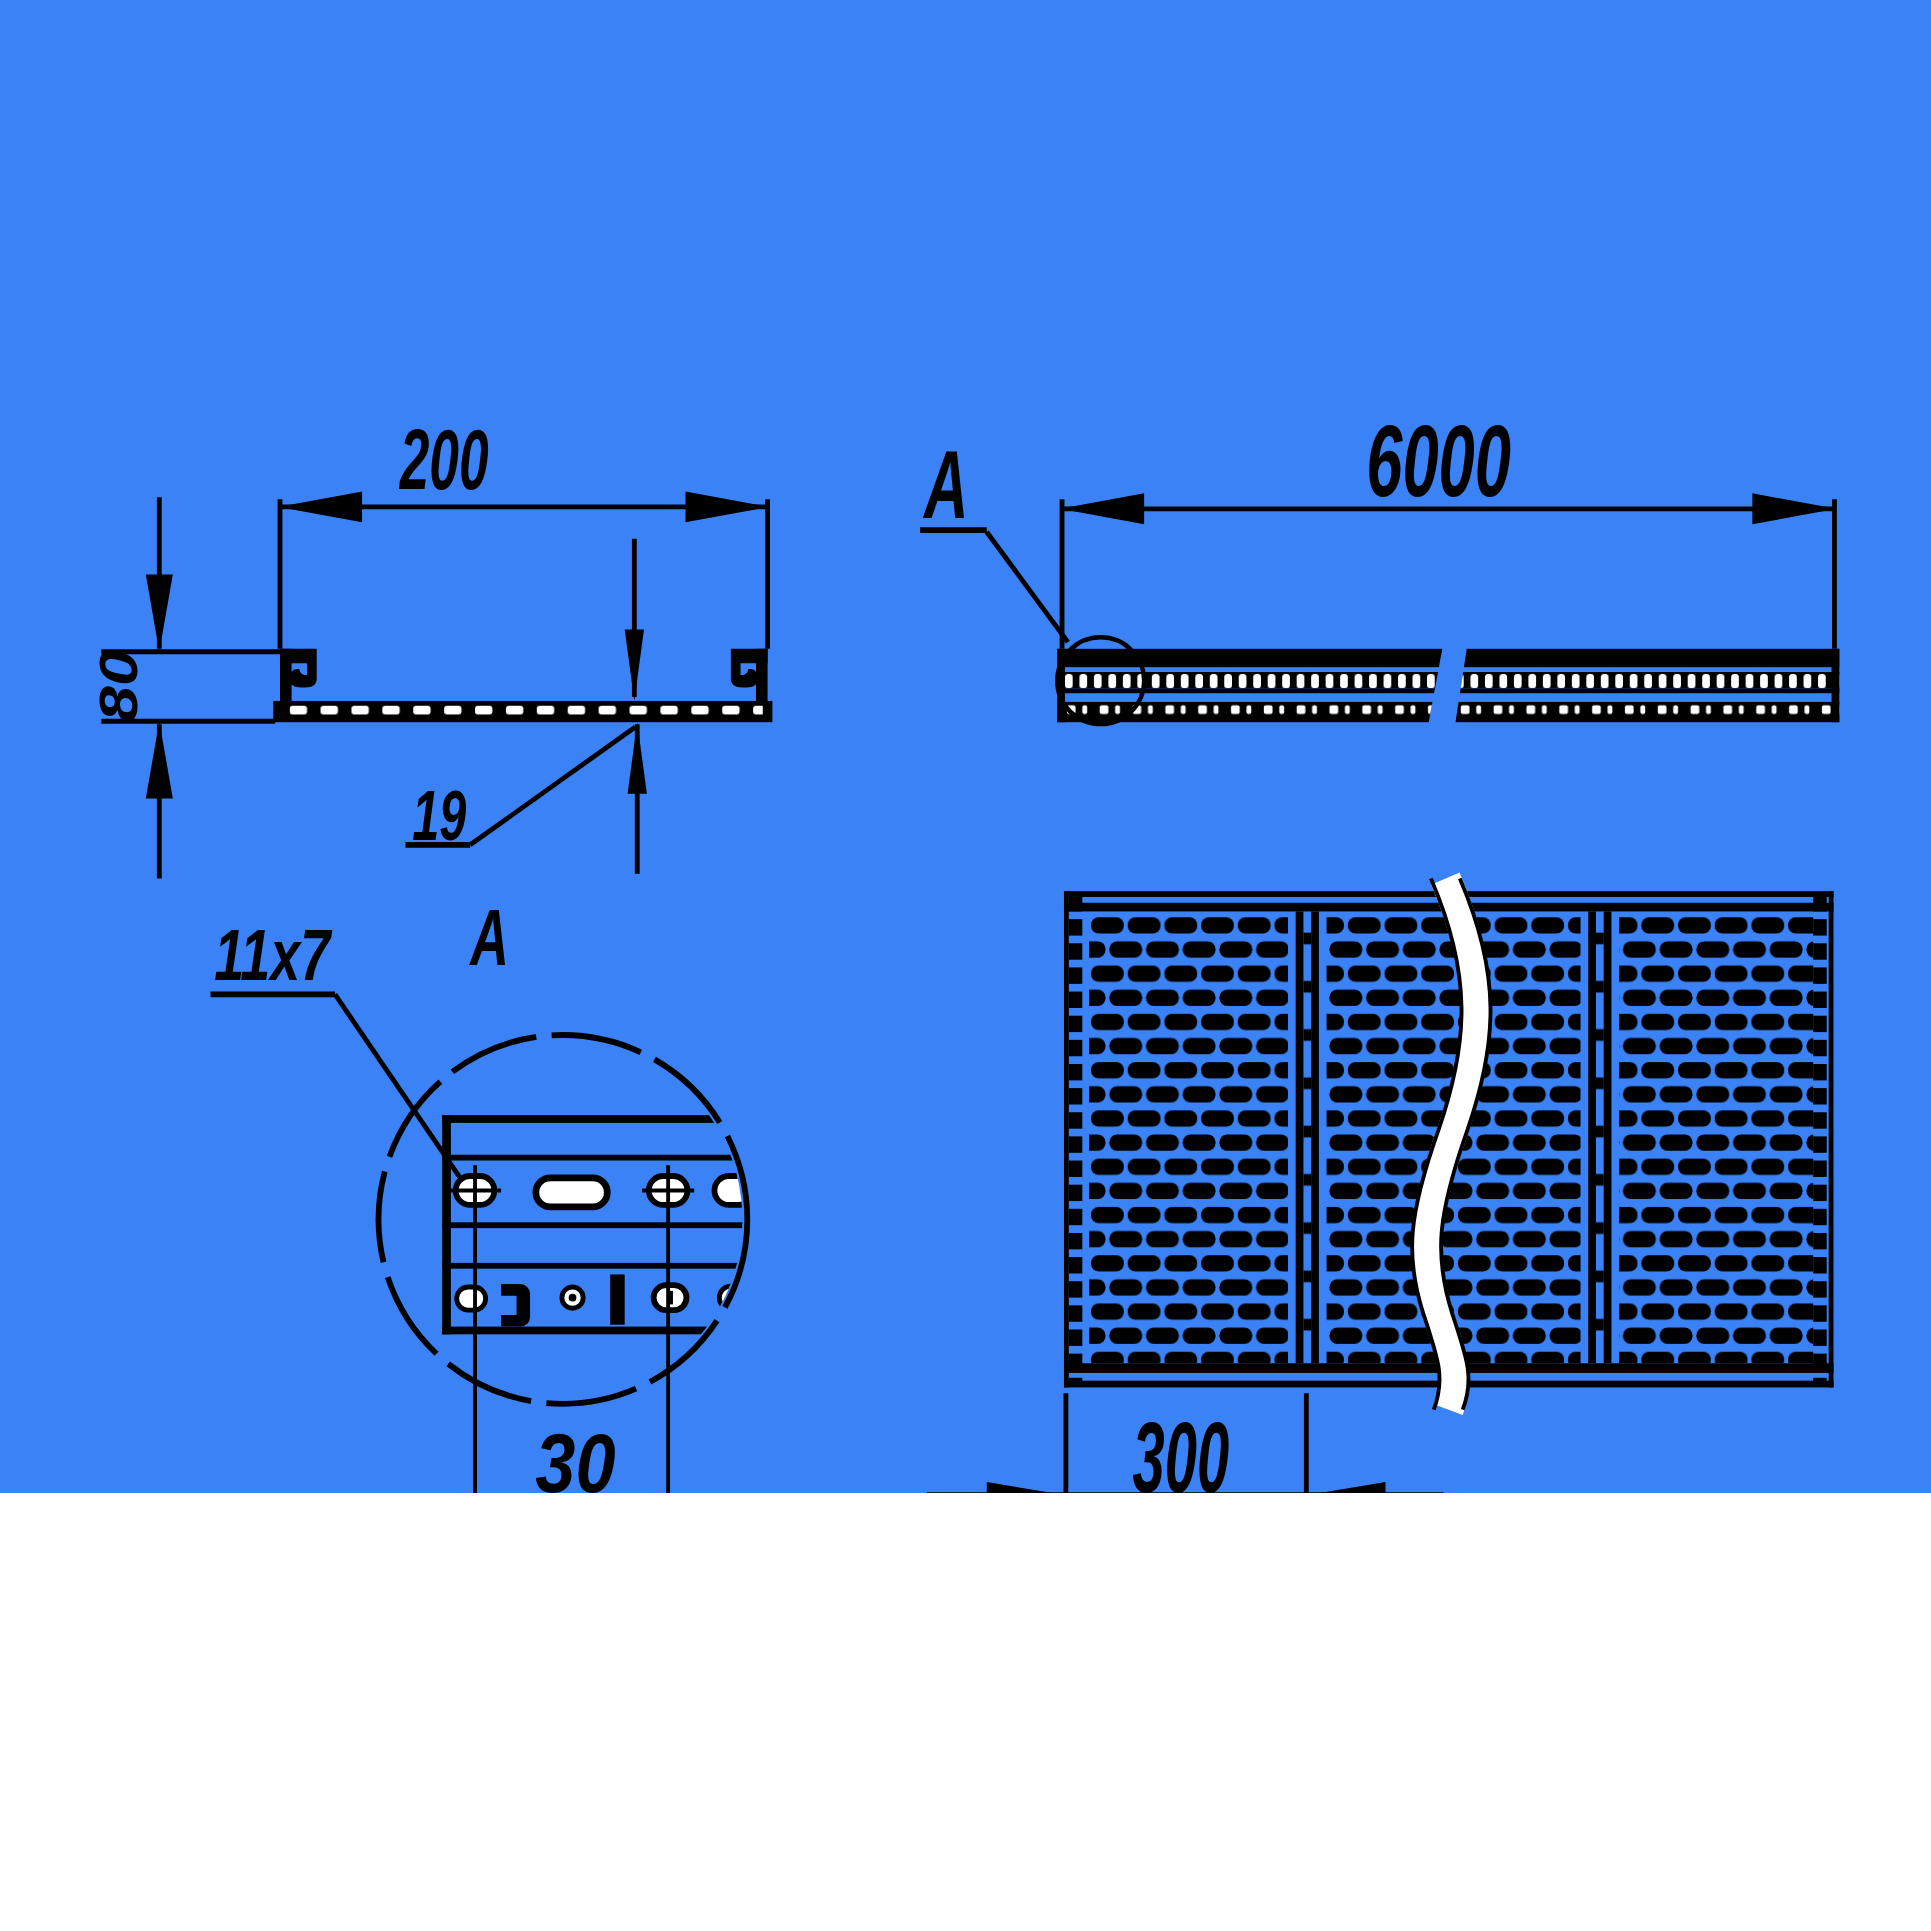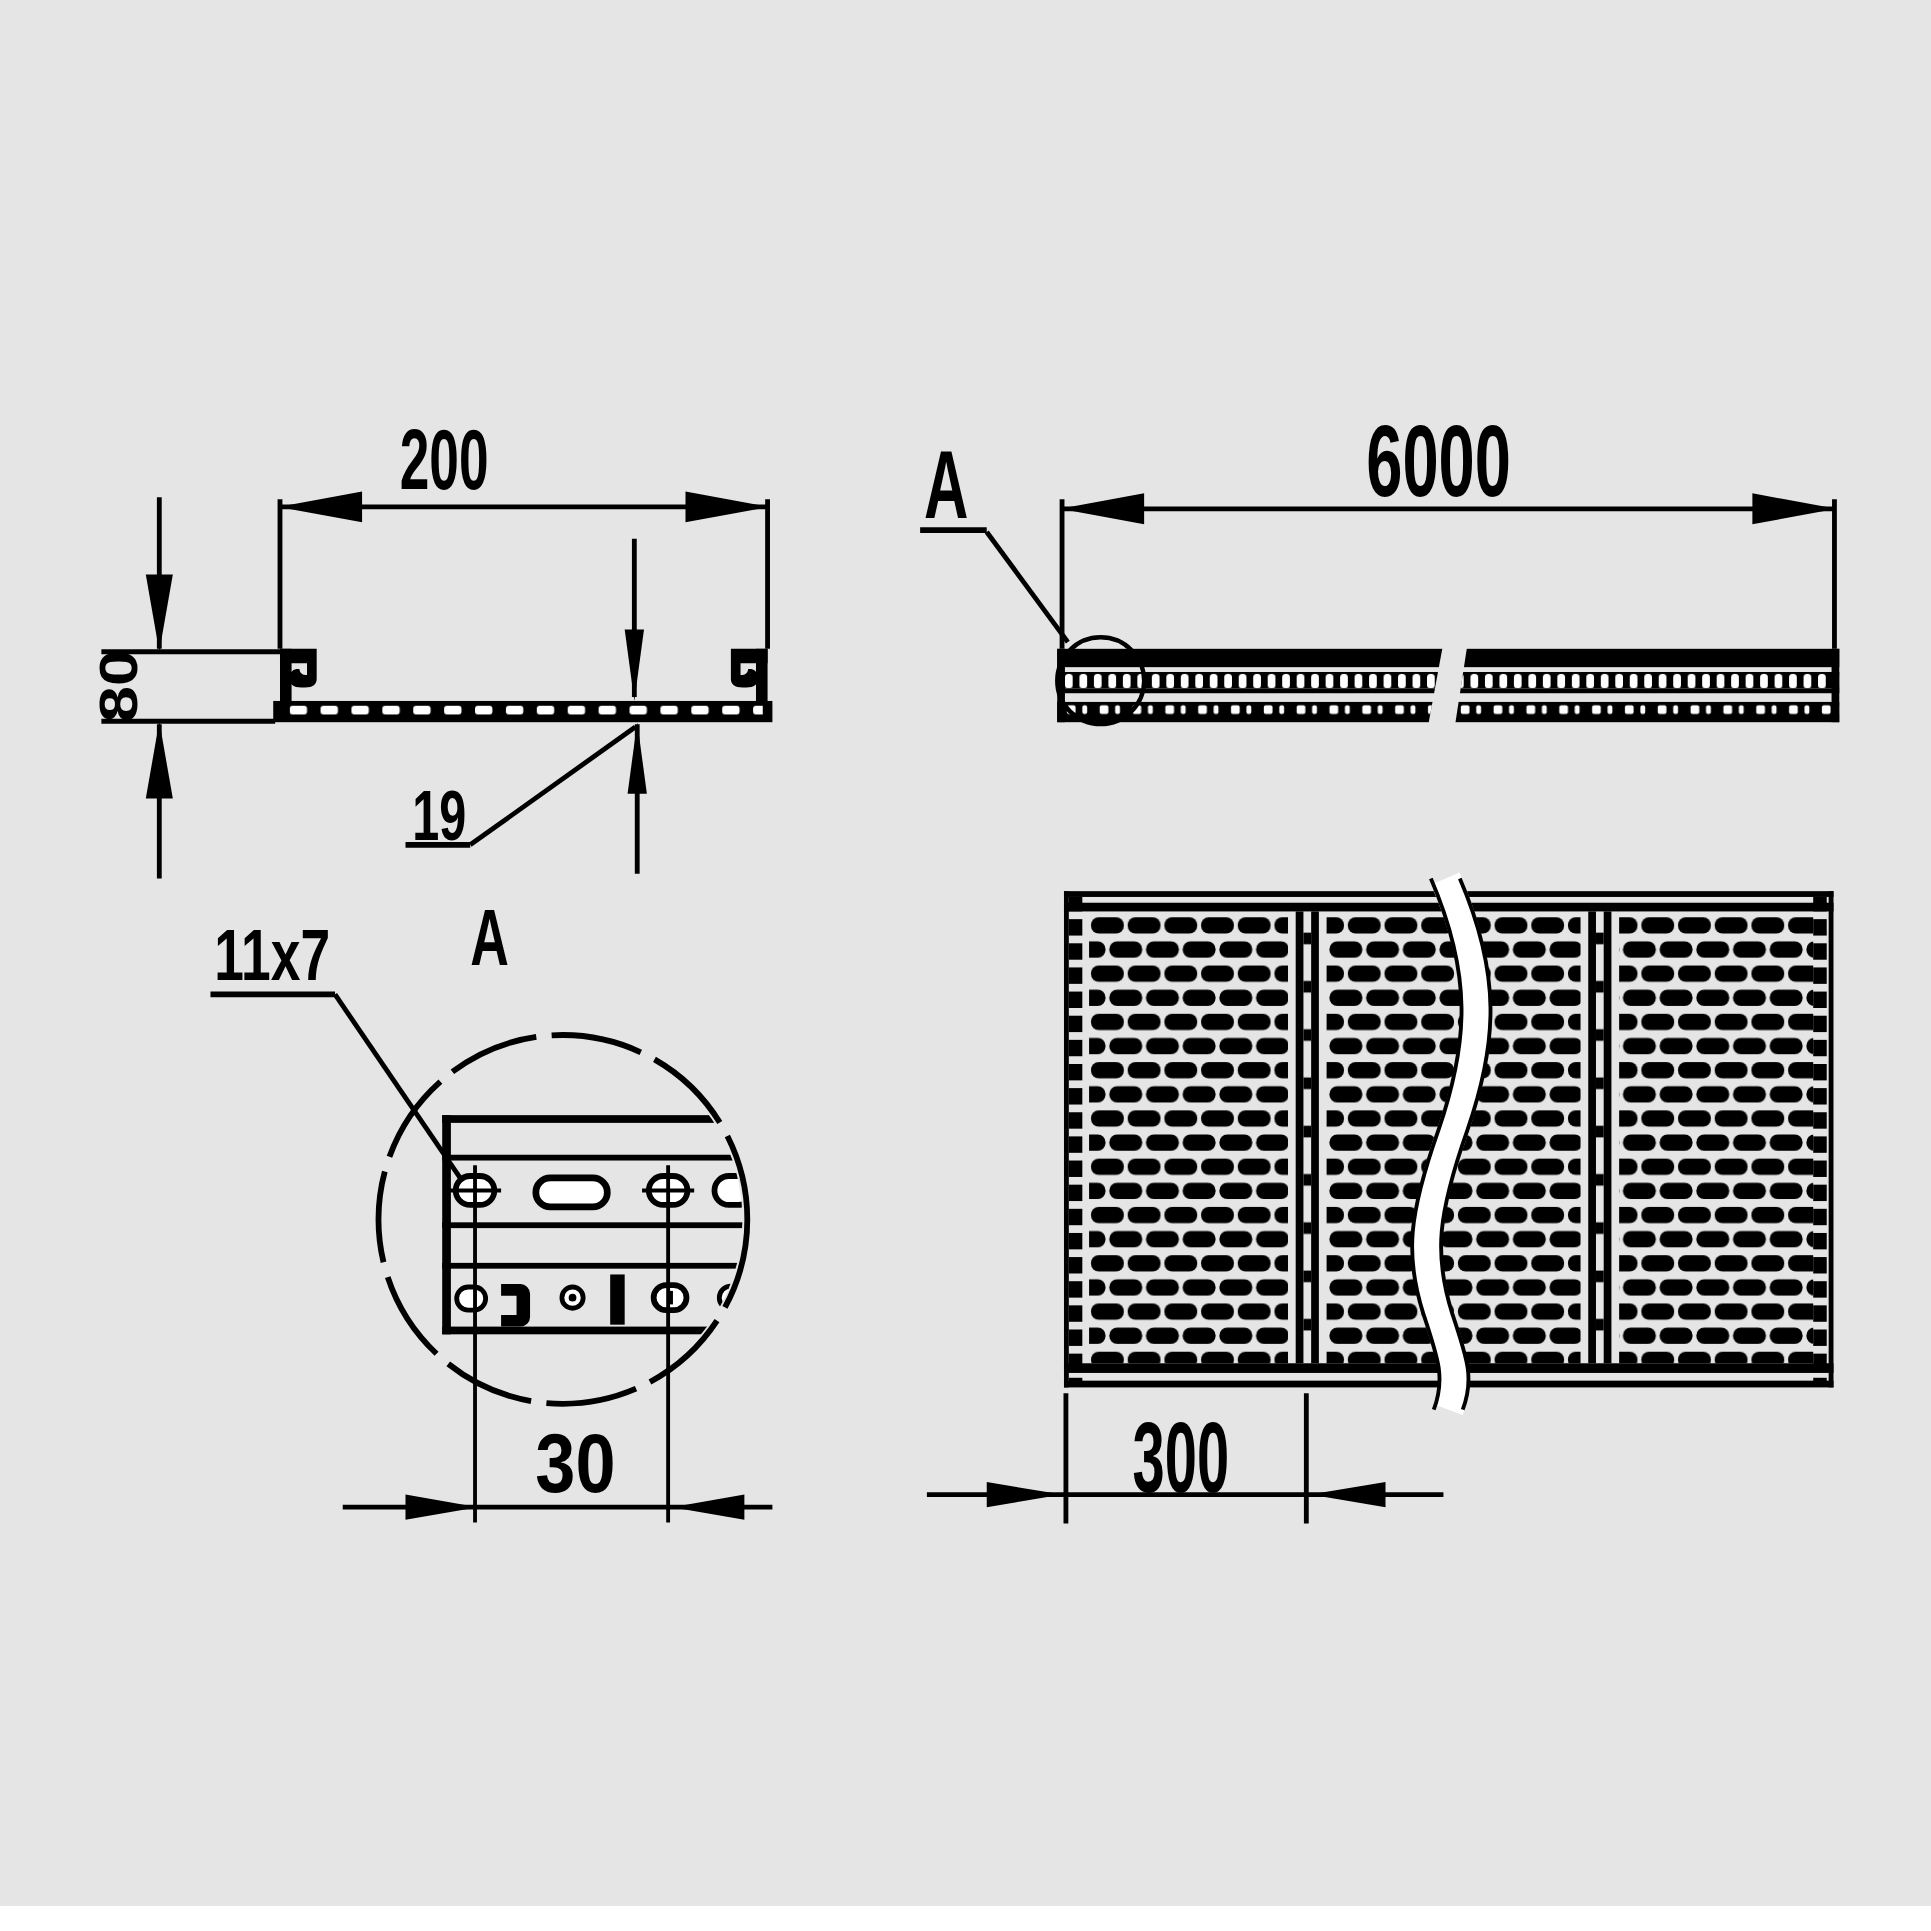--- a/index.html
+++ b/index.html
@@ -1,16 +1,16 @@
 <!DOCTYPE html>
 <html><head>
 <meta charset="utf-8">
 <style>
   html,body{margin:0;padding:0;background:#fff;}
-  #page{width:1931px;height:1906px;position:relative;background:#e5e5e5;}
+  #page{width:1931px;height:1493px;position:relative;background:#3b82f6;font-style:italic;}
   svg{position:absolute;top:0;left:0;}
   text{font-family:"Liberation Sans",sans-serif;font-weight:700;fill:#000;}
 </style>
 </head>
 <body>
 <div id="page">
 
 <svg width="1931" height="1931" viewBox="0 0 2000 2000">
   <defs>
     <pattern id="patStrip" x="300" y="731" width="32" height="9" patternUnits="userSpaceOnUse">

